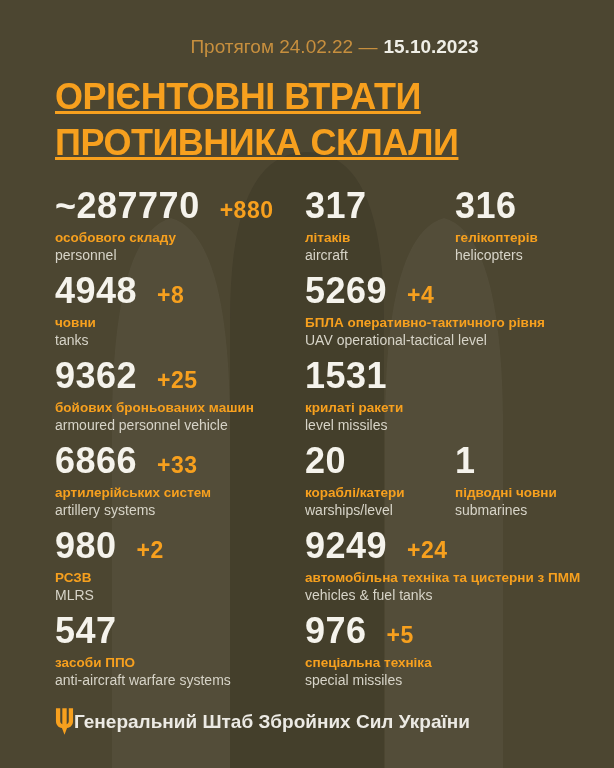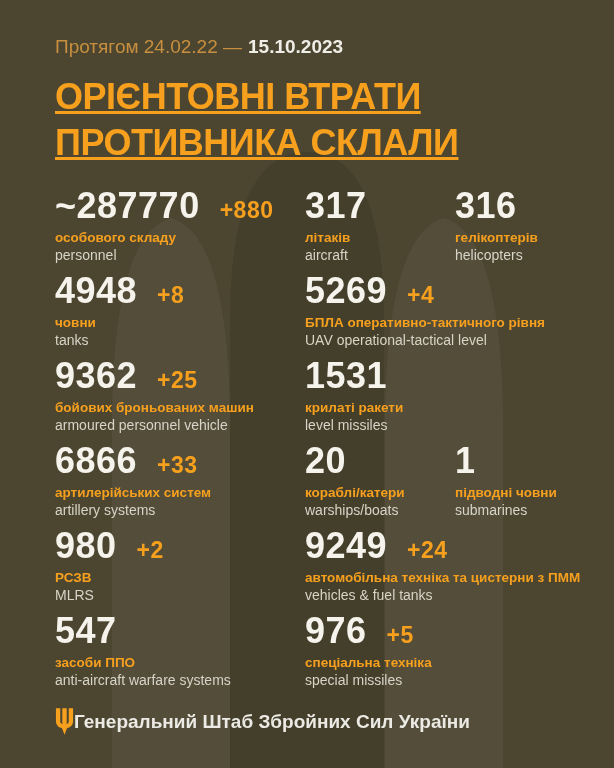--- a/index.html
+++ b/index.html
@@ -7,21 +7,21 @@
     width:614px; height:768px;
     background:#4c4631;
     overflow:hidden;
     position:relative;
     font-family:"Liberation Sans", sans-serif;
     -webkit-font-smoothing:antialiased;
   }
   .watermark { position:absolute; inset:0; pointer-events:none; }
   .content { position:relative; padding:36px 0 0 55px; z-index:1; }
 
-  .period { font-size:19px; color:#c78f3e; letter-spacing:0; }
+  .period { font-size:19px; color:#c78f3e; letter-spacing:0;text-align:center; }
   .period .date { color:#efeee6; font-weight:700; margin-left:6px; }
 
   .title {
     margin-top:16px;
     font-size:36px; font-weight:700;
     color:#f7a01e;
     line-height:1.28;
     letter-spacing:-0.5px;
     text-transform:uppercase;
     text-decoration:underline;
@@ -138,21 +138,21 @@
         </div>
         <div class="stat-ua">артилерійських систем</div>
         <div class="stat-en">artillery systems</div>
       </div>
       <div class="right-pair">
         <div class="stat">
           <div class="stat-value-row">
             <span class="stat-value">20</span>
           </div>
           <div class="stat-ua">кораблі/катери</div>
-          <div class="stat-en">warships/boats</div>
+          <div class="stat-en">warships/level</div>
         </div>
         <div class="stat">
           <div class="stat-value-row">
             <span class="stat-value">1</span>
           </div>
           <div class="stat-ua">підводні човни</div>
           <div class="stat-en">submarines</div>
         </div>
       </div>
     </div>

